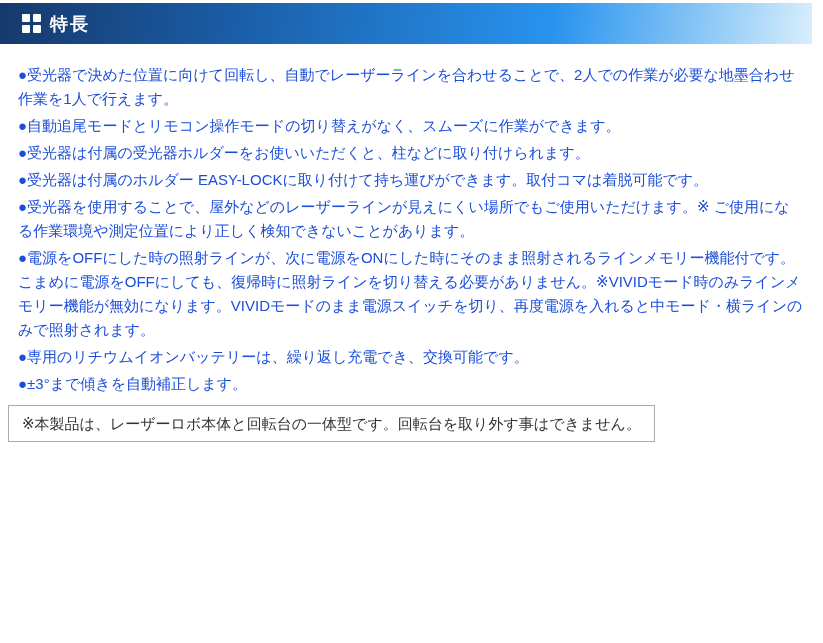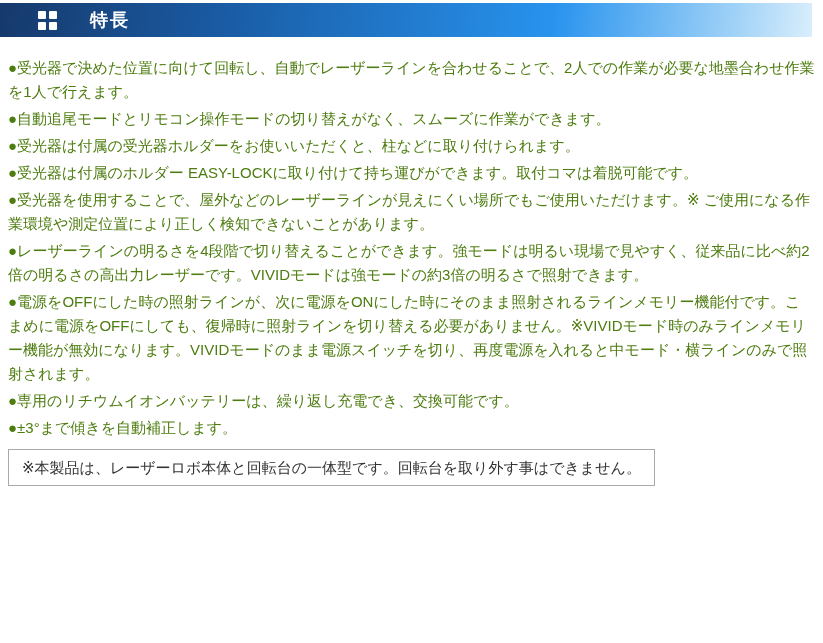--- a/index.html
+++ b/index.html
@@ -9,27 +9,26 @@
   }
   body {
     width: 823px;
     font-family: "Liberation Sans", "DejaVu Sans", sans-serif;
     color: #333333;
   }
   
   .header-bar {
     margin-top: 3px;
     width: 812px;
-    height: 34px;
+    height: 41px;
     background: linear-gradient(97deg, #16396b 0%, #1a5ca5 28%, #2893ee 68%, #9ed1f7 90%, #d9eefc 100%);
     display: flex;
     align-items: center;
-    padding-left: 38px;
+    padding-left: 22px;
     box-sizing: border-box;
-    gap: 24px;
   }
   .grid-icon {
     width: 19px;
     height: 19px;
     display: grid;
     grid-template-columns: 8px 8px;
     grid-template-rows: 8px 8px;
     gap: 3px;
     flex: 0 0 auto;
   }
@@ -42,24 +41,24 @@
     font-weight: bold;
     font-size: 18px;
     margin-left: 9px;
     letter-spacing: 2px;
   }
   
   .content {
     padding: 16px 8px 0 8px;
   }
   .content p.feature {
-    margin: 3px 0;
+    margin: 3px 10px;
     font-size: 15px;
     line-height: 1.6;
-    color: #4d7c0f;
+    color: #1d4ed8;
   }
   
   .note-box {
     display: inline-block;
     margin: 6px 0 8px 0;
     border: 1px solid #aaaaaa;
     padding: 7px 13px;
     font-size: 15px;
     line-height: 1.4;
     color: #333333;
@@ -78,19 +77,18 @@
   </span>
   <span class="header-title">特長</span>
 </div>
 
 <div class="content">
   <p class="feature">●受光器で決めた位置に向けて回転し、自動でレーザーラインを合わせることで、2人での作業が必要な地墨合わせ作業を1人で行えます。</p>
   <p class="feature">●自動追尾モードとリモコン操作モードの切り替えがなく、スムーズに作業ができます。</p>
   <p class="feature">●受光器は付属の受光器ホルダーをお使いいただくと、柱などに取り付けられます。</p>
   <p class="feature">●受光器は付属のホルダー EASY-LOCKに取り付けて持ち運びができます。取付コマは着脱可能です。</p>
   <p class="feature">●受光器を使用することで、屋外などのレーザーラインが見えにくい場所でもご使用いただけます。※ ご使用になる作業環境や測定位置により正しく検知できないことがあります。</p>
-  <p class="feature">●レーザーラインの明るさを4段階で切り替えることができます。強モードは明るい現場で見やすく、従来品に比べ約2倍の明るさの高出力レーザーです。VIVIDモードは強モードの約3倍の明るさで照射できます。</p>
   <p class="feature">●電源をOFFにした時の照射ラインが、次に電源をONにした時にそのまま照射されるラインメモリー機能付です。こまめに電源をOFFにしても、復帰時に照射ラインを切り替える必要がありません。※VIVIDモード時のみラインメモリー機能が無効になります。VIVIDモードのまま電源スイッチを切り、再度電源を入れると中モード・横ラインのみで照射されます。</p>
   <p class="feature">●専用のリチウムイオンバッテリーは、繰り返し充電でき、交換可能です。</p>
   <p class="feature">●±3°まで傾きを自動補正します。</p>
 
   <div class="note-box">※本製品は、レーザーロボ本体と回転台の一体型です。回転台を取り外す事はできません。</div>
 </div>
 
 </body></html>

